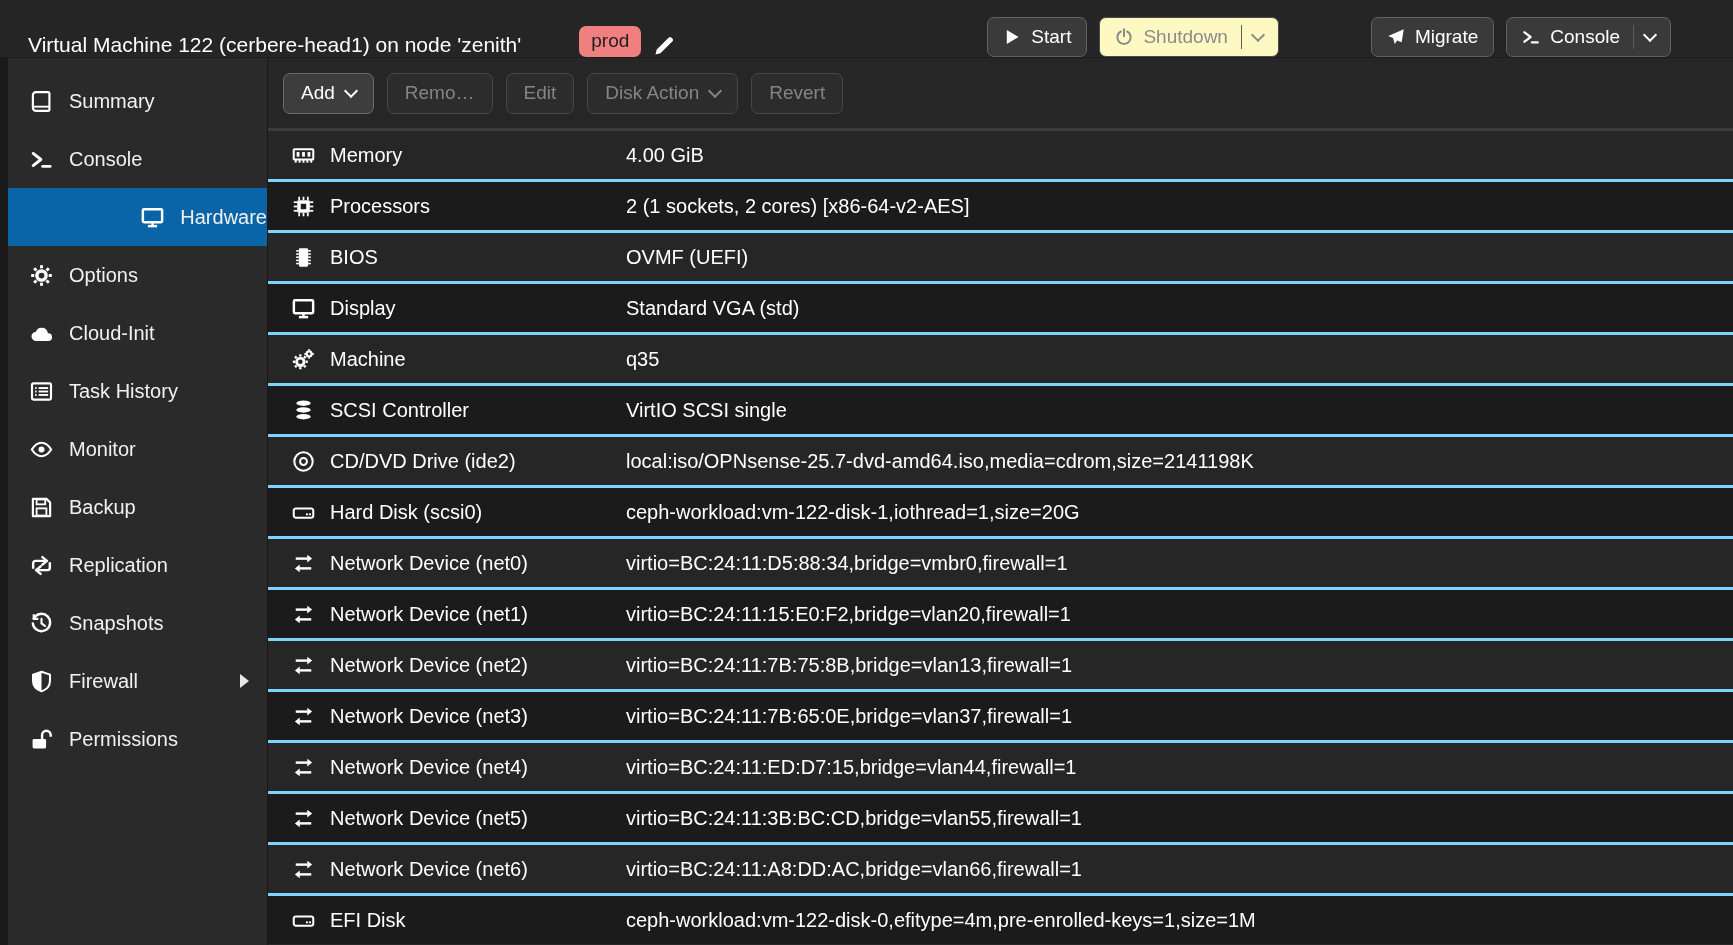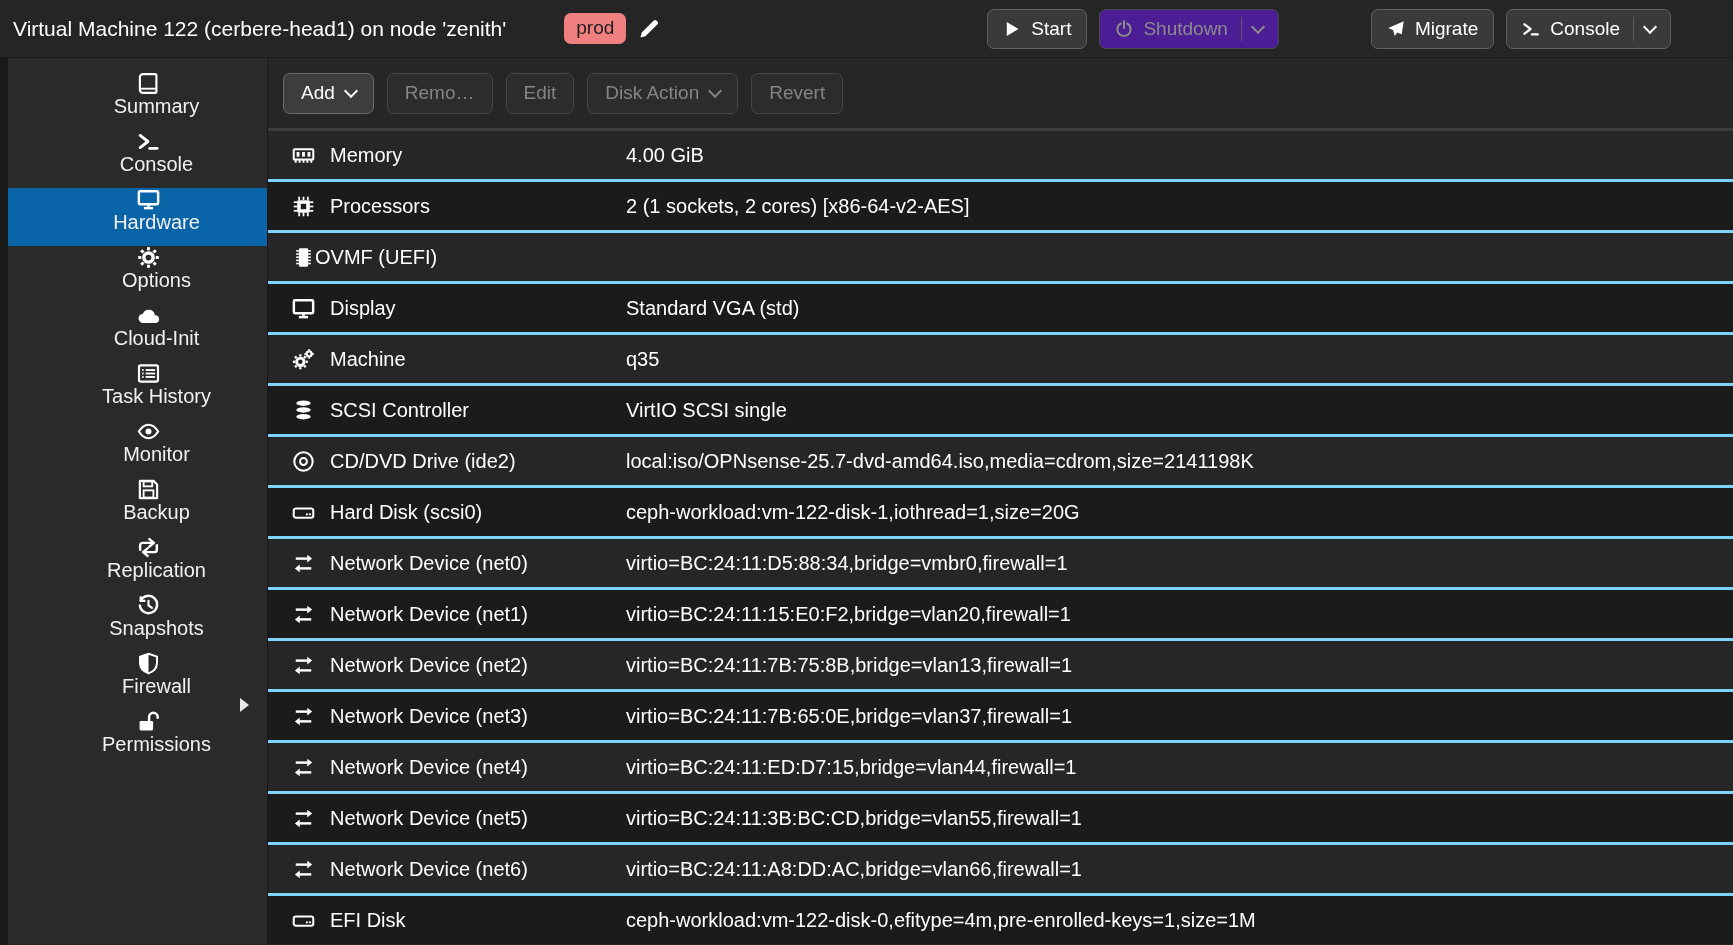--- a/index.html
+++ b/index.html
@@ -1,38 +1,38 @@
 <!DOCTYPE html>
 <html><head>
 <meta charset="utf-8">
 <style>
   html,body{margin:0;padding:0;background:#191919;}
   body{font-family:"Liberation Sans",sans-serif;-webkit-font-smoothing:antialiased;}
   .app{width:1733px;height:945px;overflow:hidden;background:#252525;color:#fff;position:relative;}
 
   
-  .topbar{height:58px;display:flex;align-items:center;padding-left:13px;background:#252525;border-bottom:1px solid #1c1c1c;box-sizing:border-box;}
+  .topbar{height:58px;display:flex;align-items:flex-end;padding-left:28px;background:#252525;border-bottom:1px solid #1c1c1c;box-sizing:border-box;}
   .vm-title{font-size:21px;color:#fff;white-space:nowrap;}
   .tag{margin-left:58px;background:#f08080;color:#1e1e1e;font-size:19px;padding:4px 12px;border-radius:7px;line-height:1.2;}
   .pencil{width:22px;height:22px;margin-left:12px;color:#fff;cursor:pointer;}
   .header-actions{margin-left:auto;display:flex;align-items:center;gap:12px;padding-right:62px;}
   .hbtn{display:flex;align-items:center;height:40px;padding:0 15px;background:#3a3a3a;border:1px solid #616161;border-radius:7px;color:#fff;font-size:19px;font-family:inherit;cursor:pointer;}
   .hbtn .bicon{width:18px;height:18px;margin-right:10px;}
   .hbtn .divider{display:none;width:1px;height:24px;background:#5c5c5c;margin:0 11px 0 13px;}
   .caret-icon{display:none;width:8px;height:8px;border-right:2px solid currentColor;border-bottom:2px solid currentColor;transform:rotate(45deg);margin-top:-4px;}
   .hbtn.split .divider{display:block;}
   .hbtn.split .caret-icon{display:block;}
-  .hbtn.disabled{color:#8b8b8b;border-color:#4b4b4b;background:#4c1d95;}
+  .hbtn.disabled{color:#8b8b8b;border-color:#4b4b4b;background:#fef9c3;}
   .hbtn.spacer{margin-left:80px;}
 
   
   .main{display:flex;height:887px;}
   .sidebar{width:267px;box-sizing:border-box;background:#2a2a2a;border-left:8px solid #191919;padding-top:14px;flex:0 0 267px;}
-  .side-item{display:flex;align-items:center;height:58px;padding-left:22px;color:#f1f1f1;cursor:pointer;flex-direction:column;}
-  .side-item.active{background:#0a64a8;}
+  .side-item{display:flex;align-items:center;height:58px;padding-left:22px;color:#f1f1f1;cursor:pointer;}
+  .side-item.active{background:#0a64a8;justify-content:flex-end;}
   .sicon{width:23px;height:23px;flex:0 0 23px;color:#fff;}
   .slabel{margin-left:16px;font-size:20px;white-space:nowrap;}
   .subarrow{display:none;width:0;height:0;border-top:7px solid transparent;border-bottom:7px solid transparent;border-left:9px solid #e8e8e8;margin-left:auto;margin-right:18px;}
   .side-item.submenu .subarrow{display:block;}
 
   .content{flex:1;display:flex;flex-direction:column;background:#262626;border-left:1px solid #1a1a1a;min-width:0;}
 
   
   .toolbar{height:70px;display:flex;align-items:center;gap:13px;padding-left:15px;background:#262626;flex:0 0 70px;}
   .tbtn{display:flex;align-items:center;height:41px;padding:0 17px;background:#3d3d3d;border:1px solid #6a6a6a;border-radius:7px;color:#fff;font-size:19px;font-family:inherit;cursor:pointer;}
@@ -399,20 +399,21 @@
             <svg class="ricon">
               <use href="#cpu-icon"></use>
             </svg>
             <span class="rlabel">Processors</span>
             <span class="rvalue">2 (1 sockets, 2 cores) [x86-64-v2-AES]</span>
           </div>
           <div class="hw-row odd">
             <svg class="ricon">
               <use href="#bios-icon"></use>
             </svg>
+            <span class="rlabel">BIOS</span>
             <span class="rvalue">OVMF (UEFI)</span>
           </div>
           <div class="hw-row even">
             <svg class="ricon">
               <use href="#desktop-icon"></use>
             </svg>
             <span class="rlabel">Display</span>
             <span class="rvalue">Standard VGA (std)</span>
           </div>
           <div class="hw-row odd">

